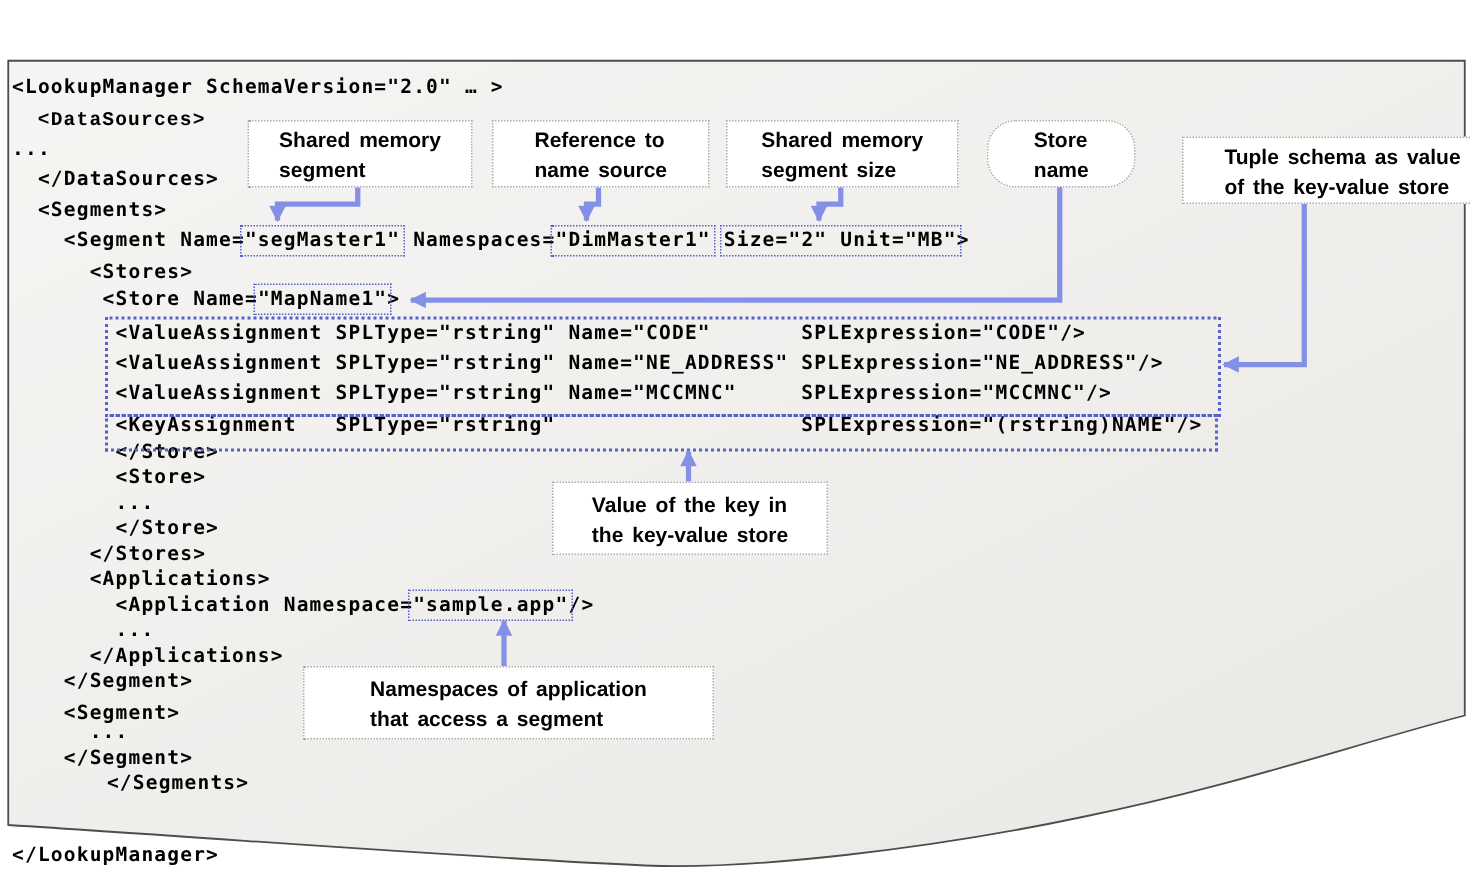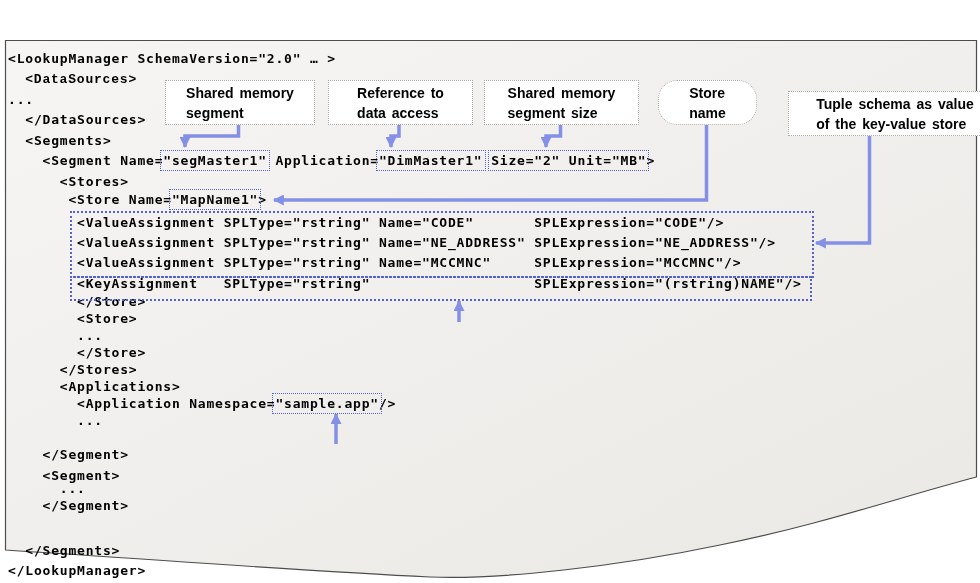--- a/index.html
+++ b/index.html
@@ -53,40 +53,41 @@
              C 300,571 150,559 5.5,550 Z" fill="url(#bgGrad)" stroke="#4d4d4d" stroke-width="1.2"></path>
   </svg>
 
 
   <div id="code-layer">
       <div class="code-line" style="top: 52px;"><span>&lt;LookupManager SchemaVersion="2.0" … &gt;</span></div>
       <div class="code-line" style="top: 73px; font-family: Liberation Mono, monospace;"><span>  &lt;DataSources&gt;</span></div>
       <div class="code-line" style="top: 93px;"><span>...</span></div>
       <div class="code-line" style="top: 113px;"><span>  &lt;/DataSources&gt;</span></div>
       <div class="code-line" style="top: 134px;"><span>  &lt;Segments&gt;</span></div>
-      <div class="code-line" style="top: 154px;"><span>    &lt;Segment Name=</span><span class="vbox">"segMaster1"</span><span> Application=</span><span class="vbox">"DimMaster1"</span><span> </span><span class="vbox">Size="2" Unit="MB"</span><span>&gt;</span></div>
+      <div class="code-line" style="top: 154px;"><span>    &lt;Segment Name=</span><span class="vbox">"segMaster1"</span><span> Namespaces=</span><span class="vbox">"DimMaster1"</span><span> </span><span class="vbox">Size="2" Unit="MB"</span><span>&gt;</span></div>
       <div class="code-line" style="top: 175px;"><span>      &lt;Stores&gt;</span></div>
       <div class="code-line" style="top: 193px;"><span>       &lt;Store Name=</span><span class="vbox">"MapName1"</span><span>&gt;</span></div>
       <div class="code-line" style="top: 216px;"><span>        &lt;ValueAssignment SPLType="rstring" Name="CODE"       SPLExpression="CODE"/&gt;</span></div>
       <div class="code-line" style="top: 236px;"><span>        &lt;ValueAssignment SPLType="rstring" Name="NE_ADDRESS" SPLExpression="NE_ADDRESS"/&gt;</span></div>
       <div class="code-line" style="top: 256px;"><span>        &lt;ValueAssignment SPLType="rstring" Name="MCCMNC"     SPLExpression="MCCMNC"/&gt;</span></div>
       <div class="code-line" style="top: 277px;"><span>        &lt;KeyAssignment   SPLType="rstring"                   SPLExpression="(rstring)NAME"/&gt;</span></div>
       <div class="code-line" style="top: 295px;"><span>        &lt;/Store&gt;</span></div>
       <div class="code-line" style="top: 312px;"><span>        &lt;Store&gt;</span></div>
       <div class="code-line" style="top: 329px;"><span>        ...</span></div>
       <div class="code-line" style="top: 346px;"><span>        &lt;/Store&gt;</span></div>
       <div class="code-line" style="top: 363px;"><span>      &lt;/Stores&gt;</span></div>
       <div class="code-line" style="top: 380px; text-align: right;"><span>      &lt;Applications&gt;</span></div>
       <div class="code-line" style="top: 397px;"><span>        &lt;Application Namespace=</span><span class="vbox">"sample.app"</span><span>/&gt;</span></div>
       <div class="code-line" style="top: 414px;"><span>        ...</span></div>
+      <div class="code-line" style="top: 431px;"><span>      &lt;/Applications&gt;</span></div>
       <div class="code-line" style="top: 448px;"><span>    &lt;/Segment&gt;</span></div>
       <div class="code-line" style="top: 469px;"><span>    &lt;Segment&gt;</span></div>
       <div class="code-line" style="top: 482px;"><span>      ...</span></div>
       <div class="code-line" style="top: 499px;"><span>    &lt;/Segment&gt;</span></div>
-      <div class="code-line" style="top: 544px;"><span>  &lt;/Segments&gt;</span></div>
+      <div class="code-line" style="top: 516px; padding-left: 46px;"><span>  &lt;/Segments&gt;</span></div>
       <div class="code-line" style="top: 533px; margin-top: 31px;"><span>&lt;/LookupManager&gt;</span></div>
     </div>
 
   <div class="big-outline" id="va-outline"></div>
   <div class="big-outline" id="key-outline"></div>
 
   <svg id="arrow-svg" width="980" height="583">
     <defs>
       <marker id="ah" viewBox="0 0 10 10" refX="9" refY="5" markerWidth="12" markerHeight="11" markerUnits="userSpaceOnUse" orient="auto">
         <path d="M0,0 L10,5 L0,10 Z"></path>
@@ -97,21 +98,25 @@
     <path class="arrow" d="M560.5,123 V136 H546 V147" marker-end="url(#ah)"></path>
     <path class="arrow" d="M706.5,123 V200 H274" marker-end="url(#ah)"></path>
     <path class="arrow" d="M869.5,123 V243 H816" marker-end="url(#ah)"></path>
     <path class="arrow" d="M459,322 V301" marker-end="url(#ah)"></path>
     <path class="arrow" d="M336,444 V414" marker-end="url(#ah)"></path>
   </svg>
 
   <div class="callout" id="co-sms">Shared memory
 segment</div>
   <div class="callout" id="co-ref">Reference to
-data access</div>
+name source</div>
   <div class="callout" id="co-size">Shared memory
 segment size</div>
   <div class="callout" id="co-store">Store
 name</div>
   <div class="callout" id="co-tuple">Tuple schema as value
 of the key-value store</div>
+  <div class="callout" id="co-key">Value of the key in
+the key-value store</div>
+  <div class="callout" id="co-ns">Namespaces of application
+that access a segment</div>
 
 </div>
 
 </body></html>

